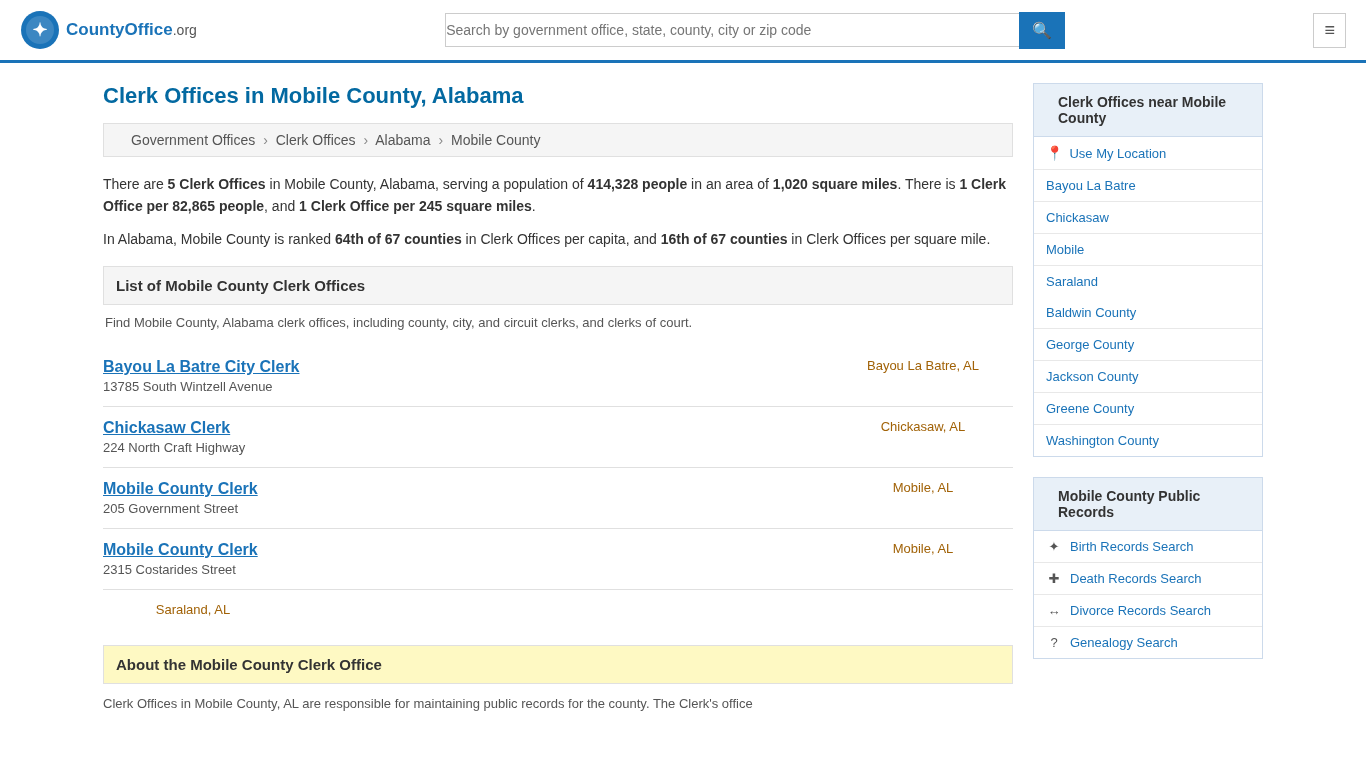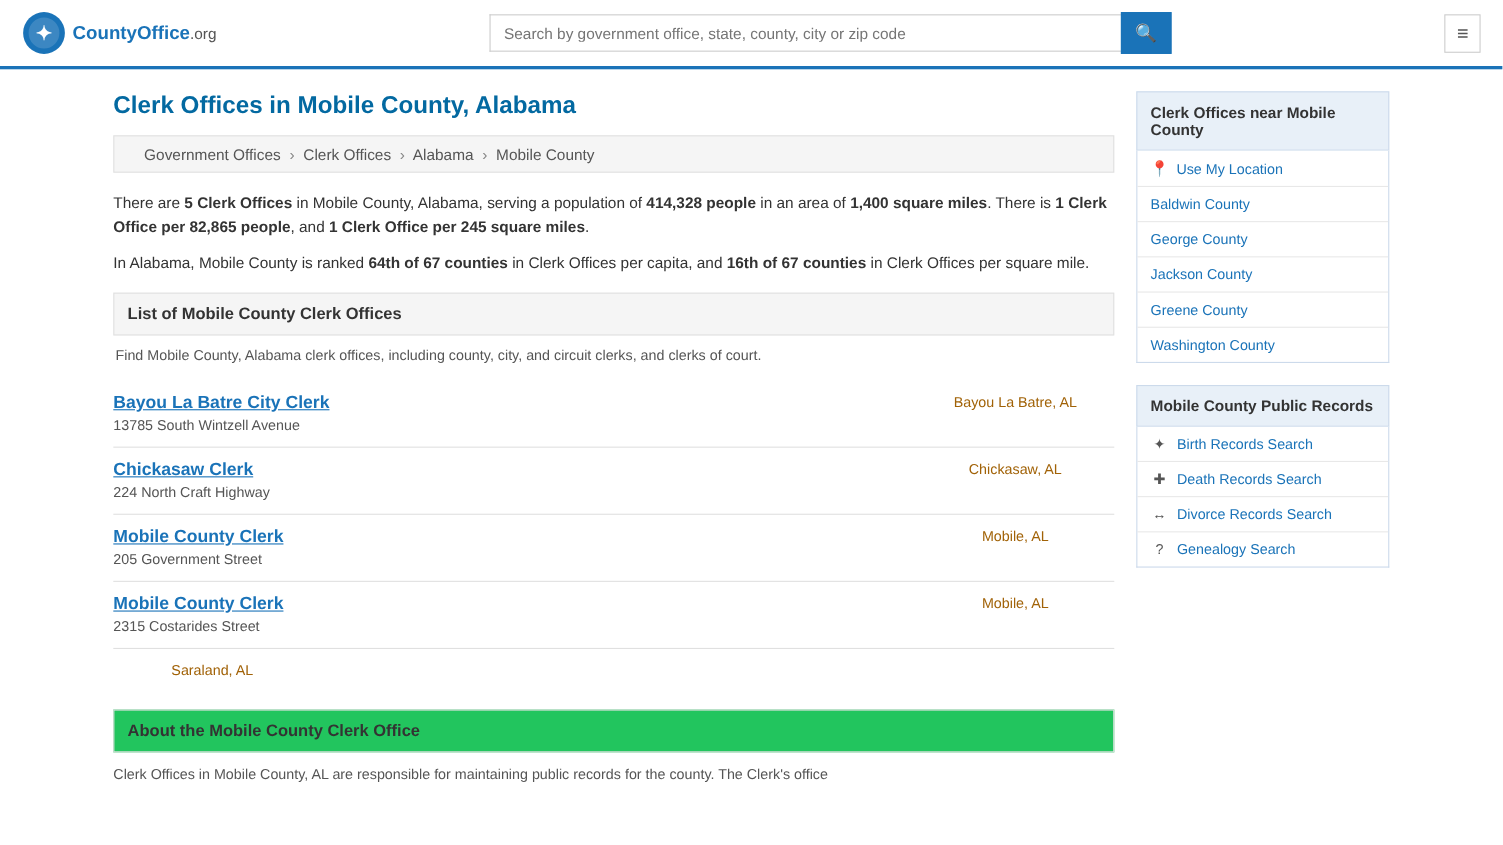--- a/index.html
+++ b/index.html
@@ -25,21 +25,21 @@
     }
     .search-area {
       display: flex;
       align-items: center;
       flex: 1;
       max-width: 620px;
       margin: 0 20px;
     }
     .search-input {
       flex: 1;
-      padding: 8px 12px;
+      padding: 8px 0;
       border: 1px solid #ccc;
       border-right: none;
       font-size: 14px;
       outline: none;
       color: #999;
     }
     .search-btn {
       background: #1a73b8;
       border: 1px solid #1a73b8;
       color: #fff;
@@ -141,21 +141,21 @@
       margin-top: 3px;
     }
     .clerk-city {
       font-size: 13px;
       color: #a16207;
       min-width: 180px;
       text-align: center;
     }
 
     .about-section {
-      background: #22c55e;
+      background: #fef9c3;
       padding: 10px 12px;
       font-size: 15px;
       font-weight: bold;
       border: 1px solid #e0e0e0;
       margin-top: 16px;
       margin-bottom: 10px;
     }
     .about-text {
       font-size: 13px;
       color: #555;
@@ -165,21 +165,21 @@
     
     .sidebar {
       width: 230px;
       flex-shrink: 0;
     }
     .sidebar-section {
       margin-bottom: 20px;
     }
     .sidebar-title {
       background: #e8f0f8;
-      padding: 10px 12px;
+      padding: 10px 24px;
       font-size: 14px;
       font-weight: bold;
       color: #333;
       border: 1px solid #ccdaeb;
       margin-bottom: 0;
     }
     .sidebar-list {
       border: 1px solid #ccdaeb;
       border-top: none;
       background: #fff;
@@ -258,21 +258,21 @@
       <a href="#">Government Offices</a>
       <span>›</span>
       <a href="#">Clerk Offices</a>
       <span>›</span>
       <a href="#">Alabama</a>
       <span>›</span>
       <a href="#">Mobile County</a>
     </div>
 
     <p class="stats-text">
-      There are <strong>5 Clerk Offices</strong> in <span>Mobile County, Alabama</span>, serving a population of <strong>414,328 people</strong> in an area of <strong>1,400 square miles</strong>. There is <strong>1 Clerk Office per 82,865 people</strong>, and <strong>1 Clerk Office per 245 square miles</strong>.
+      There are <strong>5 Clerk Offices</strong> in <span>Mobile County, Alabama</span>, serving a population of <strong>414,328 people</strong> in an area of <strong>1,020 square miles</strong>. There is <strong>1 Clerk Office per 82,865 people</strong>, and <strong>1 Clerk Office per 245 square miles</strong>.
     </p>
     <p class="ranking-text">
       In Alabama, Mobile County is ranked <strong>64th of 67 counties</strong> in Clerk Offices per capita, and <strong>16th of 67 counties</strong> in Clerk Offices per square mile.
     </p>
 
     <div class="section-header">List of Mobile County Clerk Offices</div>
     <p class="section-desc">Find Mobile County, Alabama clerk offices, including county, city, and circuit clerks, and clerks of court.</p>
 
     <div>
 
@@ -317,20 +317,26 @@
   <div class="sidebar">
 
     <div class="sidebar-section">
       <div class="sidebar-title">Clerk Offices near Mobile County</div>
       <div class="sidebar-list">
         <div class="sidebar-list-item location-item">
           <span class="location-icon">📍</span>
           <a href="#" class="sidebar-link">Use My Location</a>
         </div>
 
+        <div id="nearby-cities-list">
+            <div class="sidebar-list-item"><a href="#" class="sidebar-link">Bayou La Batre</a></div>
+            <div class="sidebar-list-item"><a href="#" class="sidebar-link">Chickasaw</a></div>
+            <div class="sidebar-list-item"><a href="#" class="sidebar-link">Mobile</a></div>
+            <div class="sidebar-list-item"><a href="#" class="sidebar-link">Saraland</a></div>
+          </div>
         <div id="nearby-counties-list">
             <div class="sidebar-list-item"><a href="#" class="sidebar-link">Baldwin County</a></div>
             <div class="sidebar-list-item"><a href="#" class="sidebar-link">George County</a></div>
             <div class="sidebar-list-item"><a href="#" class="sidebar-link">Jackson County</a></div>
             <div class="sidebar-list-item"><a href="#" class="sidebar-link">Greene County</a></div>
             <div class="sidebar-list-item"><a href="#" class="sidebar-link">Washington County</a></div>
           </div>
       </div>
     </div>
 

